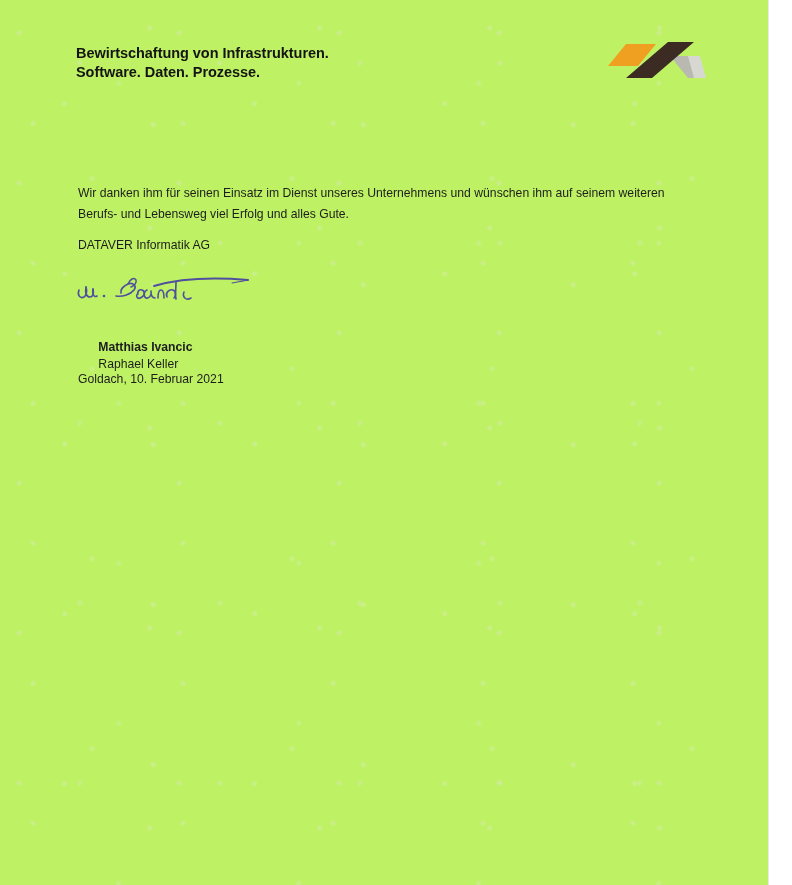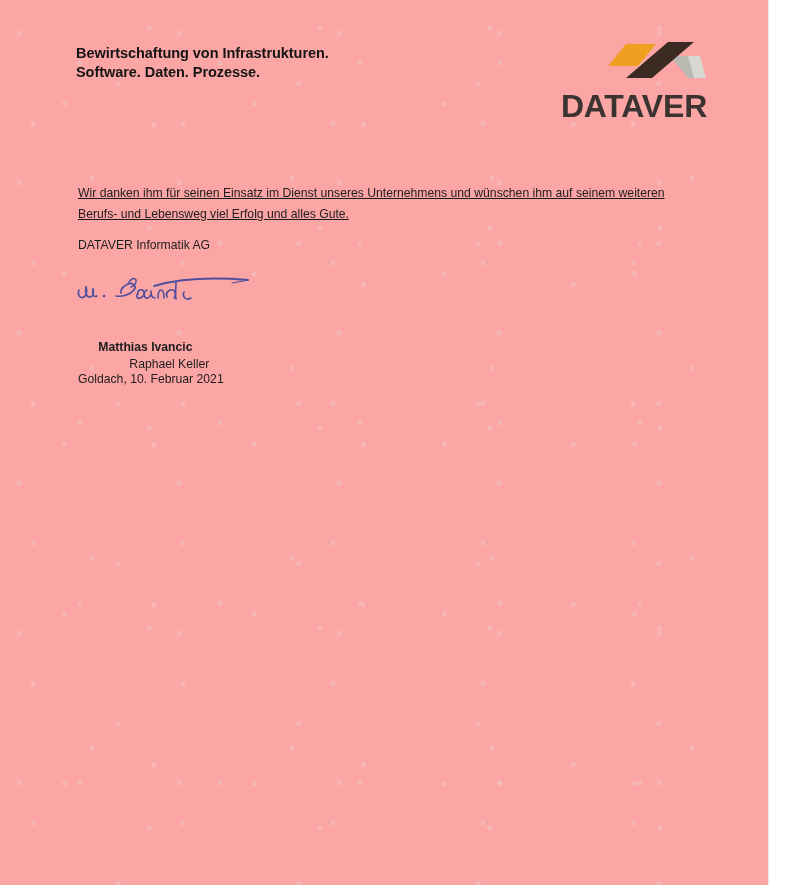--- a/index.html
+++ b/index.html
@@ -12,21 +12,21 @@
     height: 885px;
     font-family: "Liberation Sans", sans-serif;
     -webkit-font-smoothing: antialiased;
   }
 
   
   .page {
     position: relative;
     width: 792px;
     height: 885px;
-    background: #fca5a5;
+    background: #bef264;
     overflow: hidden;
   }
   
   .scan-texture {
     position: absolute;
     inset: 0;
     pointer-events: none;
     opacity: 0.55;
     background-image:
       radial-gradient(circle at 12% 22%, rgba(225,225,218,0.55) 0 2px, transparent 3px),
@@ -102,21 +102,20 @@
 
   
   .body-paragraph {
     position: absolute;
     left: 78px;
     top: 183px;
     width: 600px;
     font-size: 12.2px;
     color: #1d1d1d;
     line-height: 21px;
-    text-decoration: underline;
   }
   .company-line {
     position: absolute;
     left: 78px;
     top: 238px;
     font-size: 12.2px;
     color: #1d1d1d;
     white-space: pre;
     text-align: center;
   }
@@ -144,21 +143,20 @@
   .signer-row { display: block; white-space: pre; }
   .signer-col-1 {
     display: inline-block;
     width: 190px;
     white-space: pre;
     font-weight: bold;
   }
   .signer-col-2 {
     display: inline-block;
     white-space: pre;
-    margin-left: 31px;
   }
 
   .date-line {
     position: absolute;
     left: 78px;
     top: 372px;
     font-size: 12.2px;
     color: #1d1d1d;
     white-space: pre;
   }
@@ -182,21 +180,20 @@
     <div class="logo-block">
       <svg class="logo-mark" viewBox="0 0 120 46">
 
         <polygon points="14,28 32,6 62,6 44,28" fill="#F0A021"></polygon>
 
         <polygon points="76,18 94,18 112,40 94,40" fill="#B9B9B1"></polygon>
         <polygon points="94,18 106,18 112,40 100,40" fill="#D8D8D2"></polygon>
 
         <polygon points="32,40 74,4 100,4 58,40" fill="#3B2B23"></polygon>
       </svg>
-      <div class="logo-wordmark">DATAVER</div>
     </div>
 
   </div>
 
   <div class="body-paragraph">Wir danken ihm für seinen Einsatz im Dienst unseres Unternehmens und wünschen ihm auf seinem weiteren Berufs- und Lebensweg viel Erfolg und alles Gute.</div>
 
   <div class="company-line">DATAVER Informatik AG</div>
 
   <div class="signature">
     <svg width="200" height="44" viewBox="0 0 200 44">

